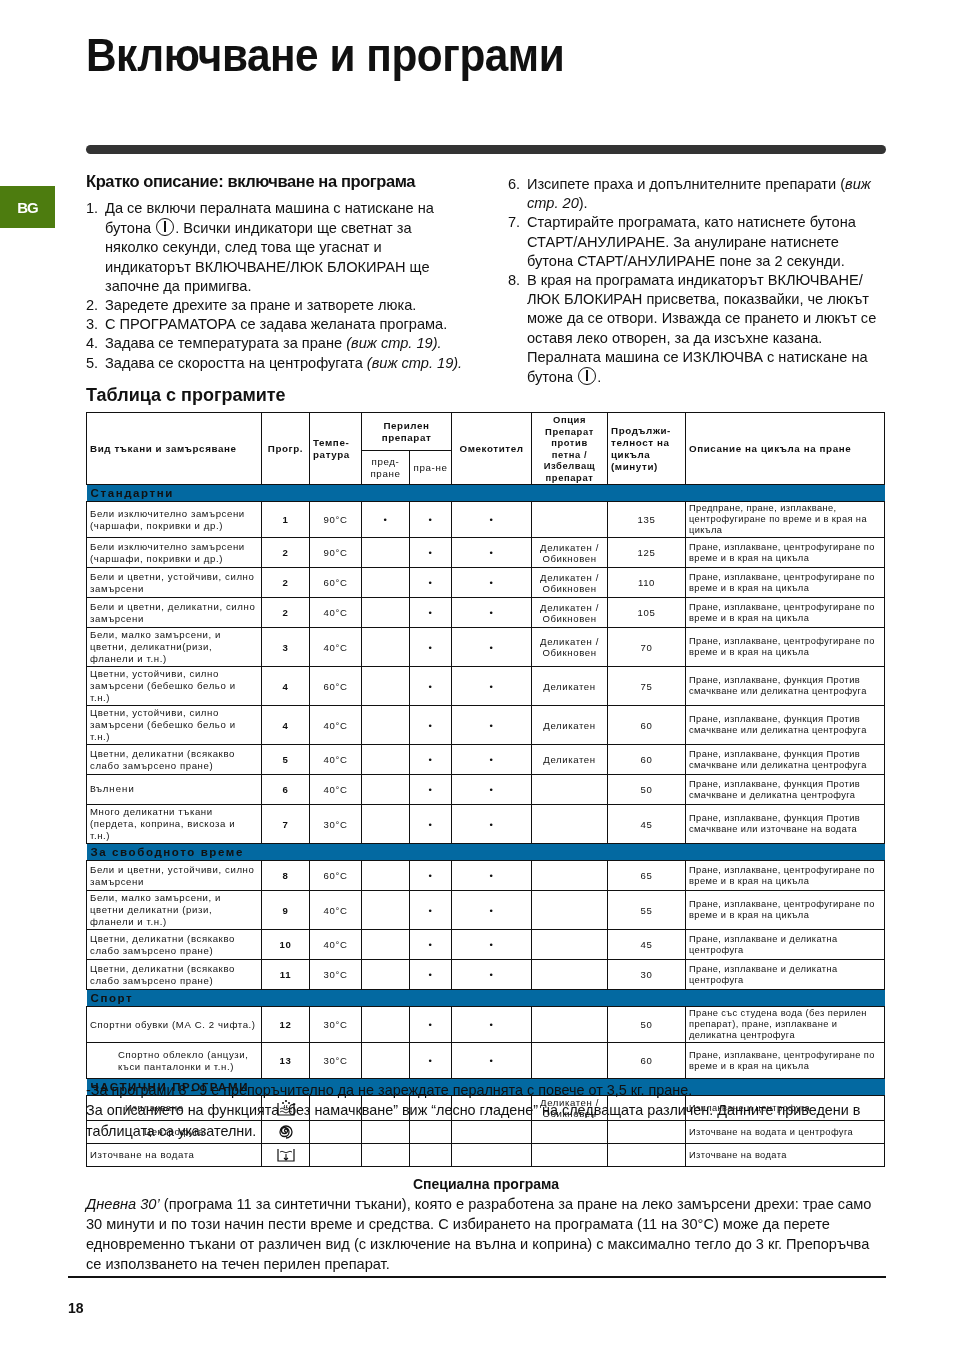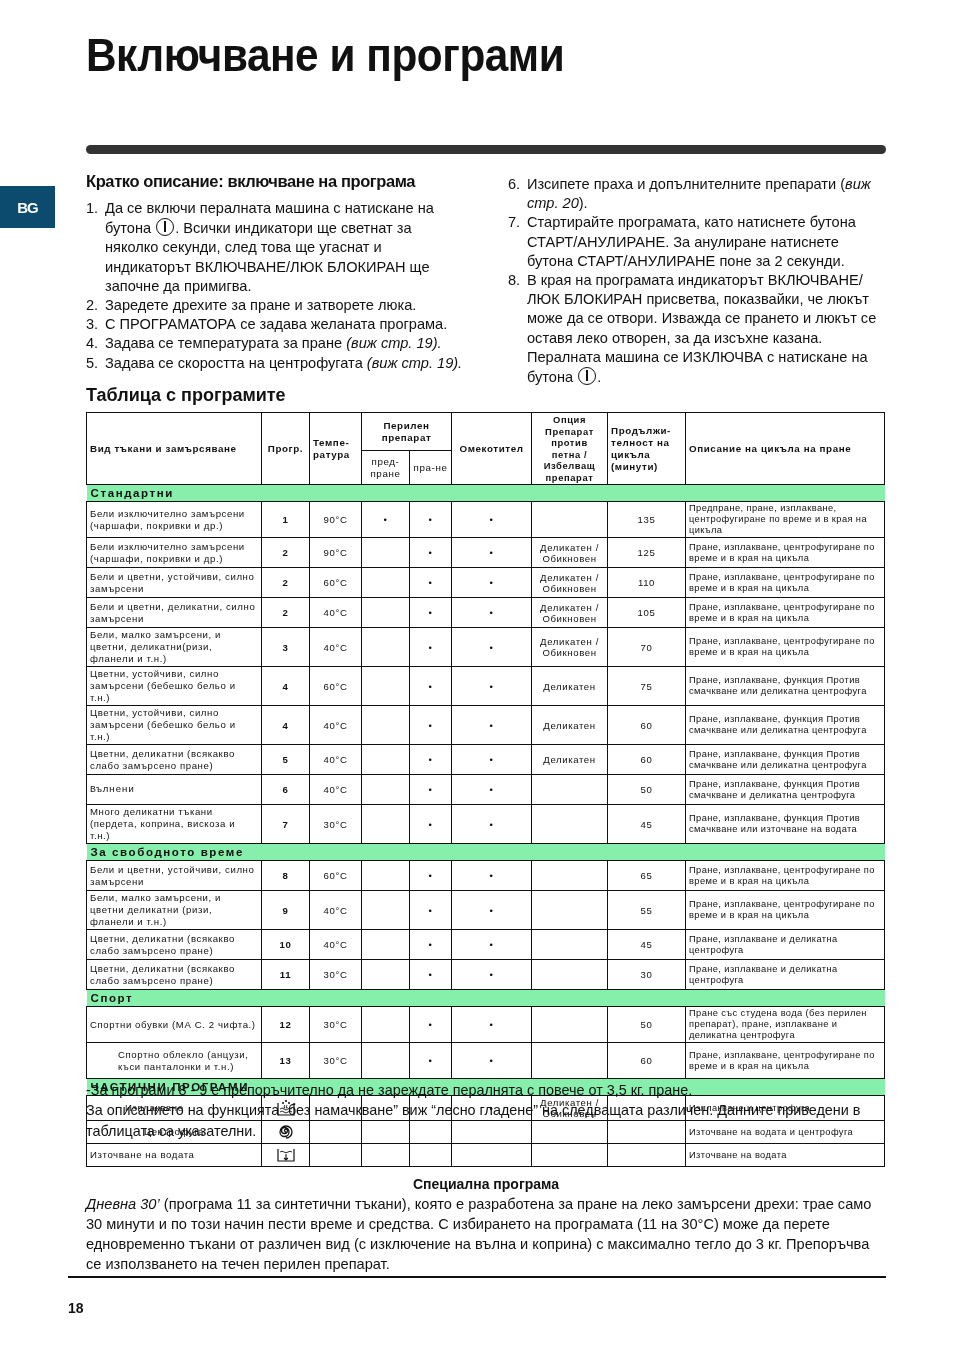--- a/index.html
+++ b/index.html
@@ -1,37 +1,37 @@
 <!DOCTYPE html>
 <html><head>
 <meta charset="utf-8">
 <style>
   html,body{margin:0;padding:0;background:#fff;}
   body{width:954px;height:1351px;position:relative;font-family:"Liberation Sans",sans-serif;color:#111;overflow:hidden;}
   .page-title{position:absolute;left:86px;top:28px;font-size:46px;font-weight:bold;letter-spacing:-0.5px;transform:scaleX(0.92);transform-origin:left top;margin:0;}
   .title-rule{position:absolute;left:86px;top:145px;width:800px;height:9px;background:#333;border-radius:5px;}
-  .lang-tab{position:absolute;left:0;top:186px;width:55px;height:42px;background:#0c4a6e;color:#fff;font-weight:bold;font-size:15px;display:flex;align-items:center;justify-content:center;letter-spacing:-1px;}
+  .lang-tab{position:absolute;left:0;top:186px;width:55px;height:42px;background:#4d7c0f;color:#fff;font-weight:bold;font-size:15px;display:flex;align-items:center;justify-content:center;letter-spacing:-1px;}
   .col-left{position:absolute;left:86px;top:172px;width:380px;}
   .col-right{position:absolute;left:508px;top:175px;width:380px;}
   .sec-heading{font-size:16.5px;font-weight:bold;margin:0 0 8px 0;letter-spacing:-0.4px;}
   ol.steps{list-style:none;margin:0;padding:0;font-size:14.6px;line-height:19.2px;}
   ol.steps li{display:flex;}
   ol.steps .num{width:19px;flex:none;}
   ol.steps .txt{flex:1;}
   .power{display:inline-block;width:16px;height:16px;border:1.3px solid #111;border-radius:50%;position:relative;vertical-align:-3px;margin:0 1px;}
   .power::after{content:"";position:absolute;left:7px;top:2px;width:1.5px;height:11px;background:#111;}
   .table-heading{position:absolute;left:86px;top:385px;font-size:18px;font-weight:bold;margin:0;}
   table.prog{position:absolute;left:86px;top:412px;width:799px;border-collapse:collapse;font-size:9.6px;letter-spacing:0.6px;}
   table.prog td, table.prog th{border:1px solid #111;padding:1px 3px;vertical-align:middle;}
   table.prog th{font-weight:bold;font-size:9.8px;line-height:12px;}
   table.prog th.l{text-align:left;}
   table.prog td.c{text-align:center;}
   table.prog td.desc{line-height:11px;font-size:9.3px;letter-spacing:0.4px;}
   table.prog td.fab{line-height:12px;}
-  table.prog tr.group td{background:#86efac;font-weight:bold;font-size:11.5px;letter-spacing:1.6px;border-left:none;border-right:none;padding:2px 4px;}
+  table.prog tr.group td{background:#0369a1;font-weight:bold;font-size:11.5px;letter-spacing:1.6px;border-left:none;border-right:none;padding:2px 4px;}
   table.prog td.b{font-weight:bold;}
   .thick-top td{border-top:2.5px solid #111;}
   .icon-svg{display:inline-block;vertical-align:middle;}
   .notes{position:absolute;left:86px;top:1081px;width:800px;font-size:14.4px;line-height:19px;}
   .notes .h{font-weight:bold;font-size:14px;}
   .special{position:absolute;left:86px;top:1174px;width:800px;font-size:14.6px;line-height:20px;}
   .special .h{font-weight:bold;font-size:14px;text-align:center;}
   .bottom-rule{position:absolute;left:68px;top:1276px;width:818px;height:2px;background:#111;}
   .page-num{position:absolute;left:68px;top:1300px;font-size:14px;font-weight:bold;}
   i{font-style:italic;}

